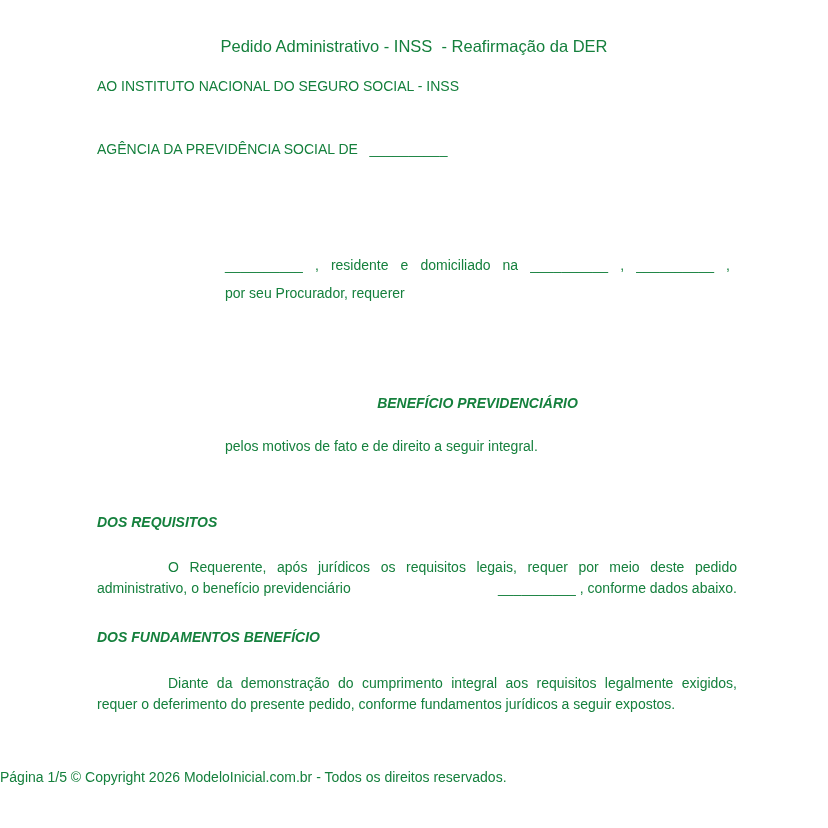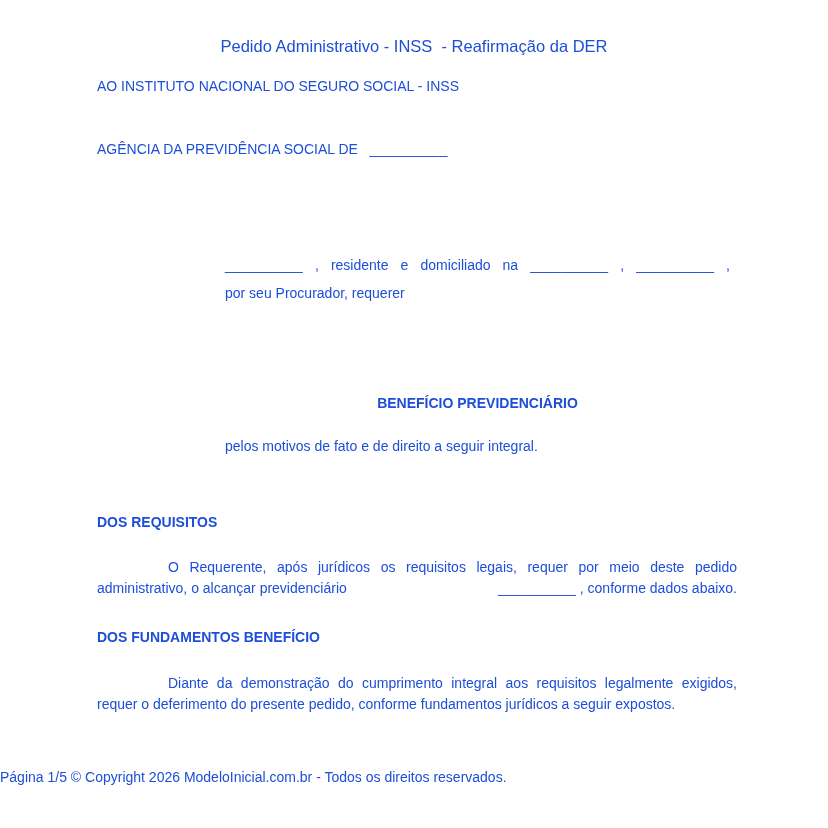--- a/index.html
+++ b/index.html
@@ -5,38 +5,38 @@
   html, body {
     margin: 0;
     padding: 0;
     background: #ffffff;
   }
   .page {
     position: relative;
     width: 828px;
     height: 828px;
     background: #ffffff;
-    color: #1d4ed8;
+    color: #15803d;
     font-family: "Liberation Sans", "DejaVu Sans", sans-serif;
     font-size: 14px;
     line-height: 21px;
     overflow: hidden;
   }
   .abs    { position: absolute; }
   .margin { left: 97px; right: 91px; }
   .indent { left: 225px; right: 98px; }
   .title {
     left: 0; right: 0; top: 36px;
     text-align: center;
     font-size: 16.5px;
     line-height: 20px;
     white-space: pre-wrap;
   }
   .pre    { white-space: pre-wrap; margin-top: 20px; }
-  .bold   { font-weight: 700; }
+  .bold   { font-weight: 700; font-style: italic; }
   .center { text-align: center; }
   .qual   { line-height: 28px; }
   .para   { line-height: 21px; }
   .jlast  { text-align: justify; text-align-last: justify; }
   .ind1   { text-indent: 71px; }
   .split  { display: flex; justify-content: space-between; }
   .footer { left: 0; right: 0; top: 767px; text-align: left; }
 </style>
 </head>
 <body>
@@ -56,21 +56,21 @@
 
   <div class="abs indent center bold" style="top:393px">BENEFÍCIO PREVIDENCIÁRIO</div>
 
   <div class="abs indent" style="top:436px">pelos motivos de fato e de direito a seguir integral.</div>
 
   <div class="abs margin bold" style="top:512px">DOS REQUISITOS</div>
 
   <div class="abs margin para" style="top:557px">
     <div class="jlast ind1">O Requerente, após jurídicos os requisitos legais, requer por meio deste pedido</div>
     <div class="split">
-      <span>administrativo, o alcançar previdenciário</span>
+      <span>administrativo, o benefício previdenciário</span>
       <span>__________ , conforme dados abaixo.</span>
     </div>
   </div>
 
   <div class="abs margin bold" style="top:627px">DOS FUNDAMENTOS BENEFÍCIO</div>
 
   <div class="abs margin para" style="top:673px">
     <div class="jlast ind1">Diante da demonstração do cumprimento integral aos requisitos legalmente exigidos,</div>
     <div>requer o deferimento do presente pedido, conforme fundamentos jurídicos a seguir expostos.</div>
   </div>

